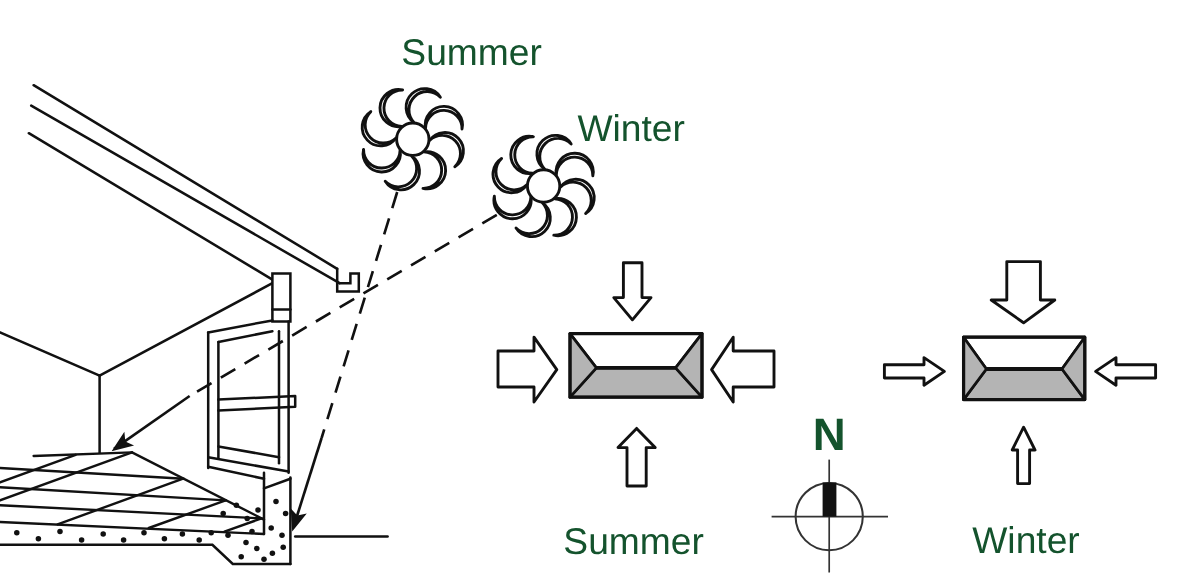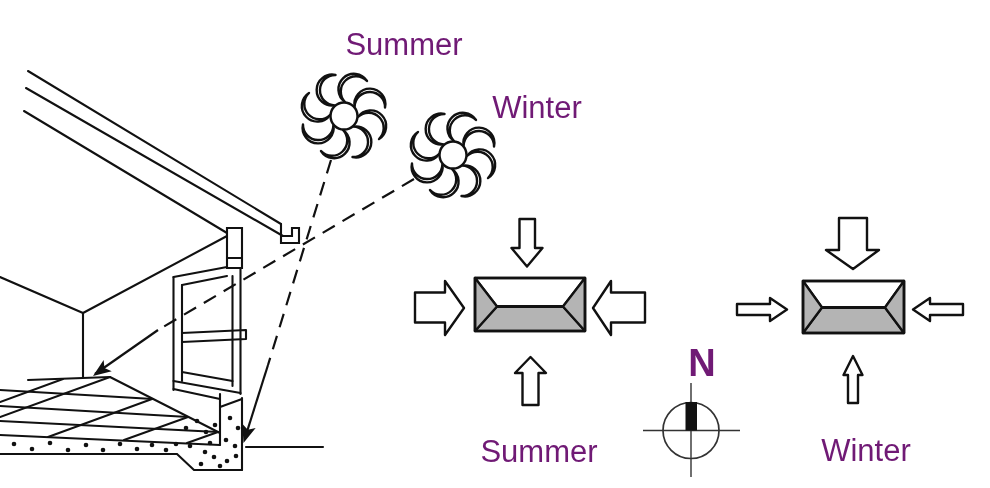--- a/index.html
+++ b/index.html
@@ -3,21 +3,21 @@
 <meta charset="utf-8">
 <style>
   html,body { margin:0; padding:0; background:#ffffff; }
   #stage {
     position:relative; width:990px; height:488px; background:#ffffff;
     font-family:"Liberation Sans", sans-serif; overflow:hidden;
   }
   #stage svg { position:absolute; left:0; top:0; }
   .lbl {
     position:absolute; transform:translate(-50%,-50%);
-    font-size:31px; color:#701a75; white-space:nowrap; line-height:1;margin-left:11px;
+    font-size:31px; color:#14532d; white-space:nowrap; line-height:1;
   }
   .lbl-n { font-size:38px; font-weight:bold; }
 </style>
 </head>
 <body>
 
 <div id="stage">
 
 <svg width="990" height="488" viewBox="0 0 990 488">
 

